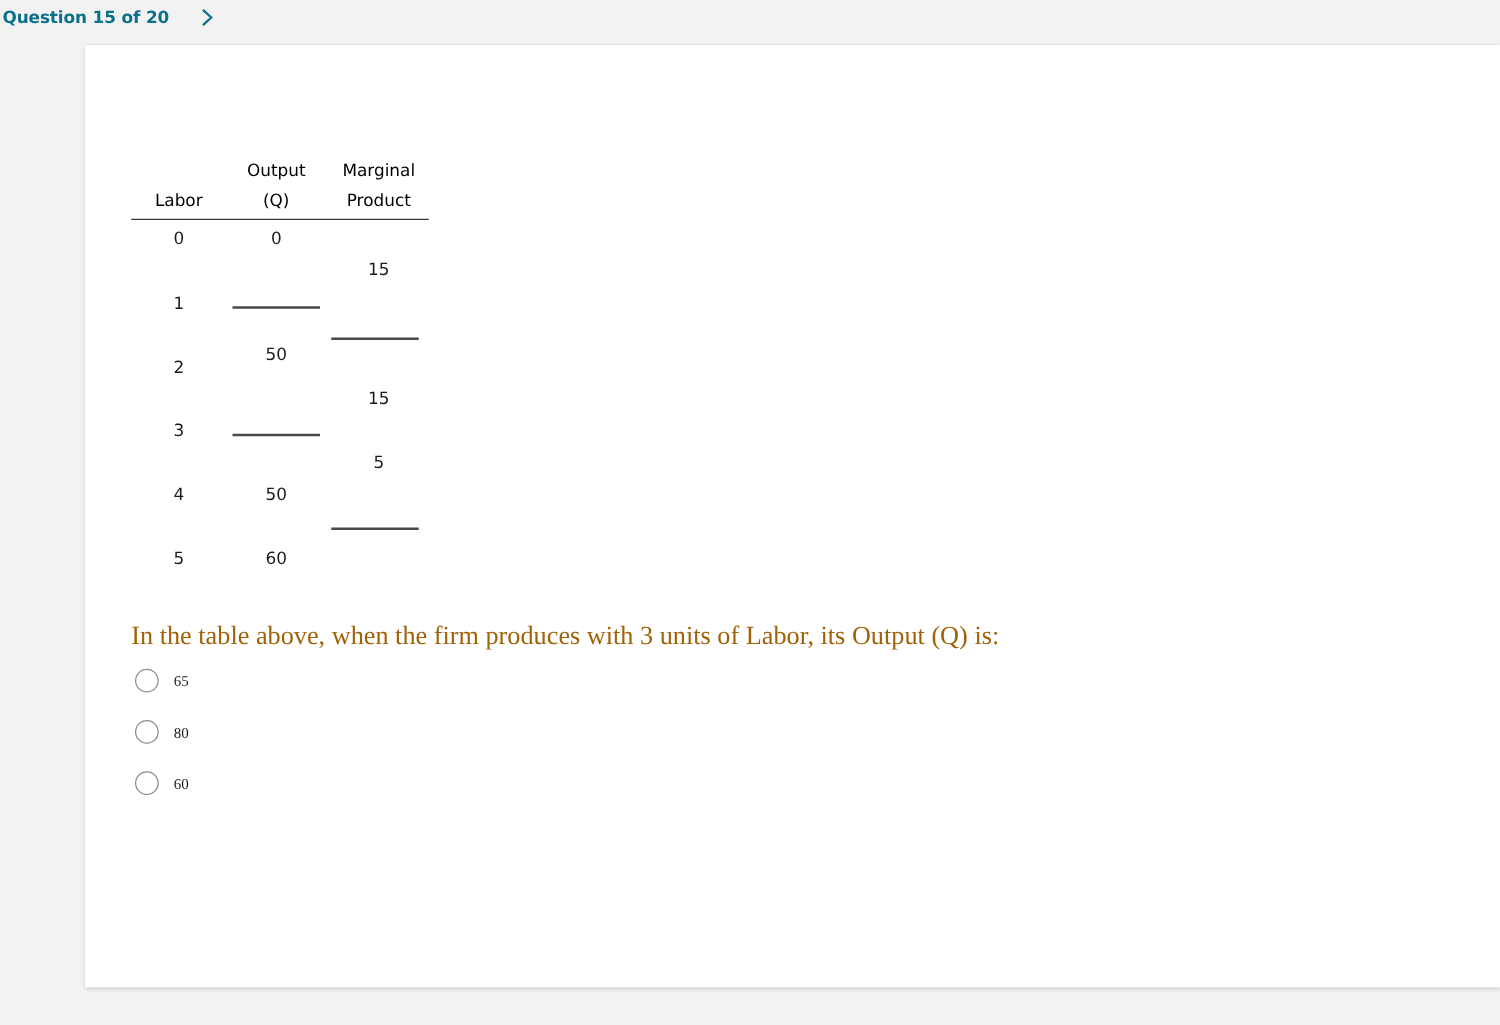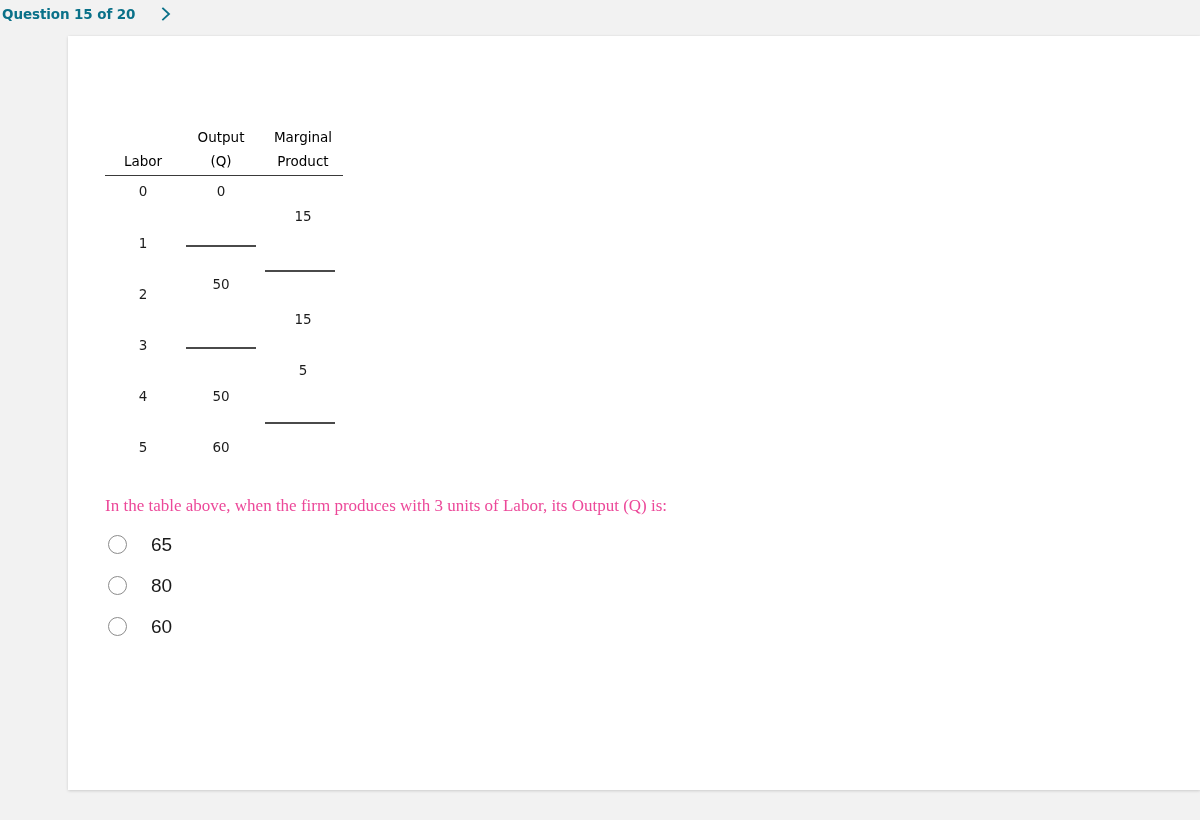--- a/index.html
+++ b/index.html
@@ -101,22 +101,22 @@
     border-top: 2.2px solid #4a4a4a;
   }
 
   
   .question-text {
     position: absolute;
     left: 37px;    
     top: 459px;    
     width: 800px;
     font-family: "Liberation Serif", serif;
-    font-size: 17px;
-    color: #ec4899;
+    font-size: 21px;
+    color: #a16207;
     line-height: 1.3;
     white-space: nowrap;
   }
 
   
   .options {
     position: absolute;
     left: 40px;   
     top: 488px;   
     width: 420px;
@@ -131,25 +131,24 @@
   .radio {
     width: 19px;
     height: 19px;
     border-radius: 50%;
     border: 1.8px solid #8c8c8c;
     background: #ffffff;
     flex: 0 0 auto;
     position: relative;
   }
   .option-label {
-    font-family: Liberation Sans, sans-serif;
-    font-size: 19px;
+    font-family: Liberation Serif, serif;
+    font-size: 12px;
     color: #1a1a1a;
     line-height: 1;
-    margin-left: 12px;
   }
 </style>
 </head>
 <body>
 
 <div id="app">
 
   <div class="top-header">
     <span class="q-counter">Question 15 of 20</span>
     <span class="chev">

